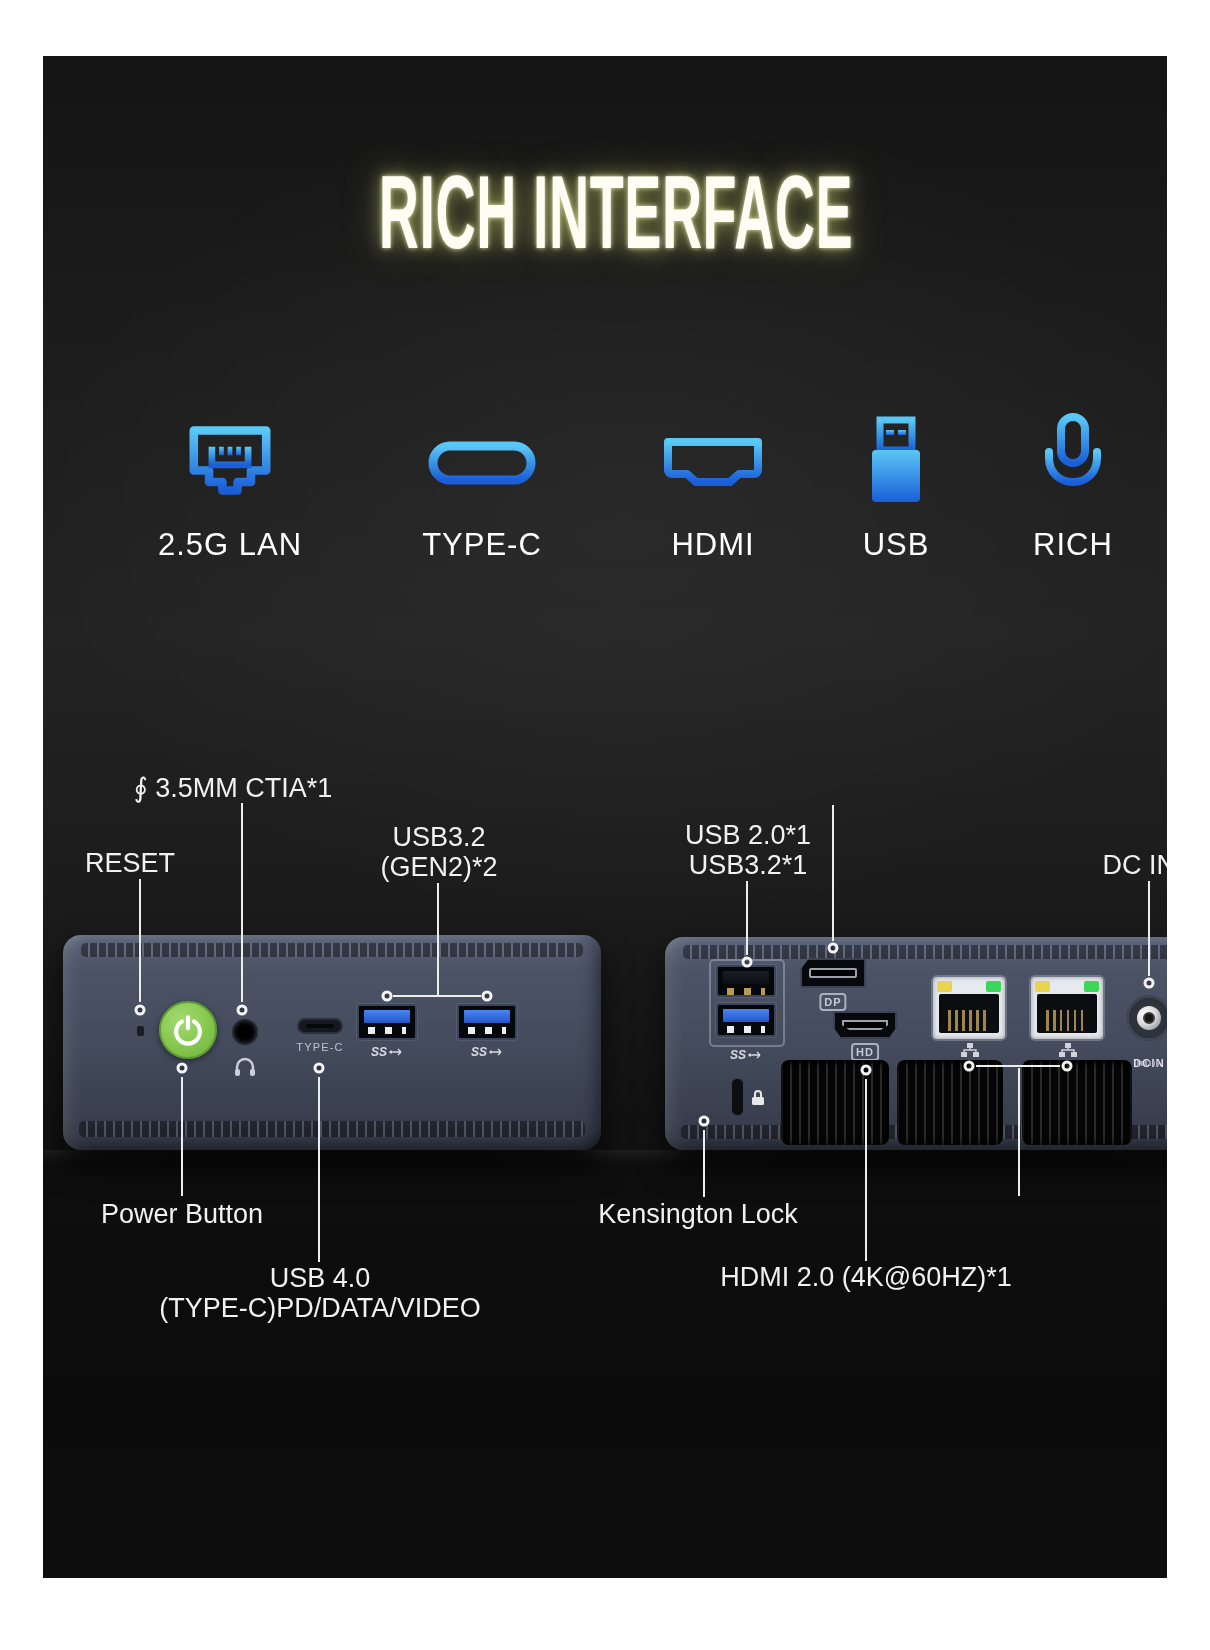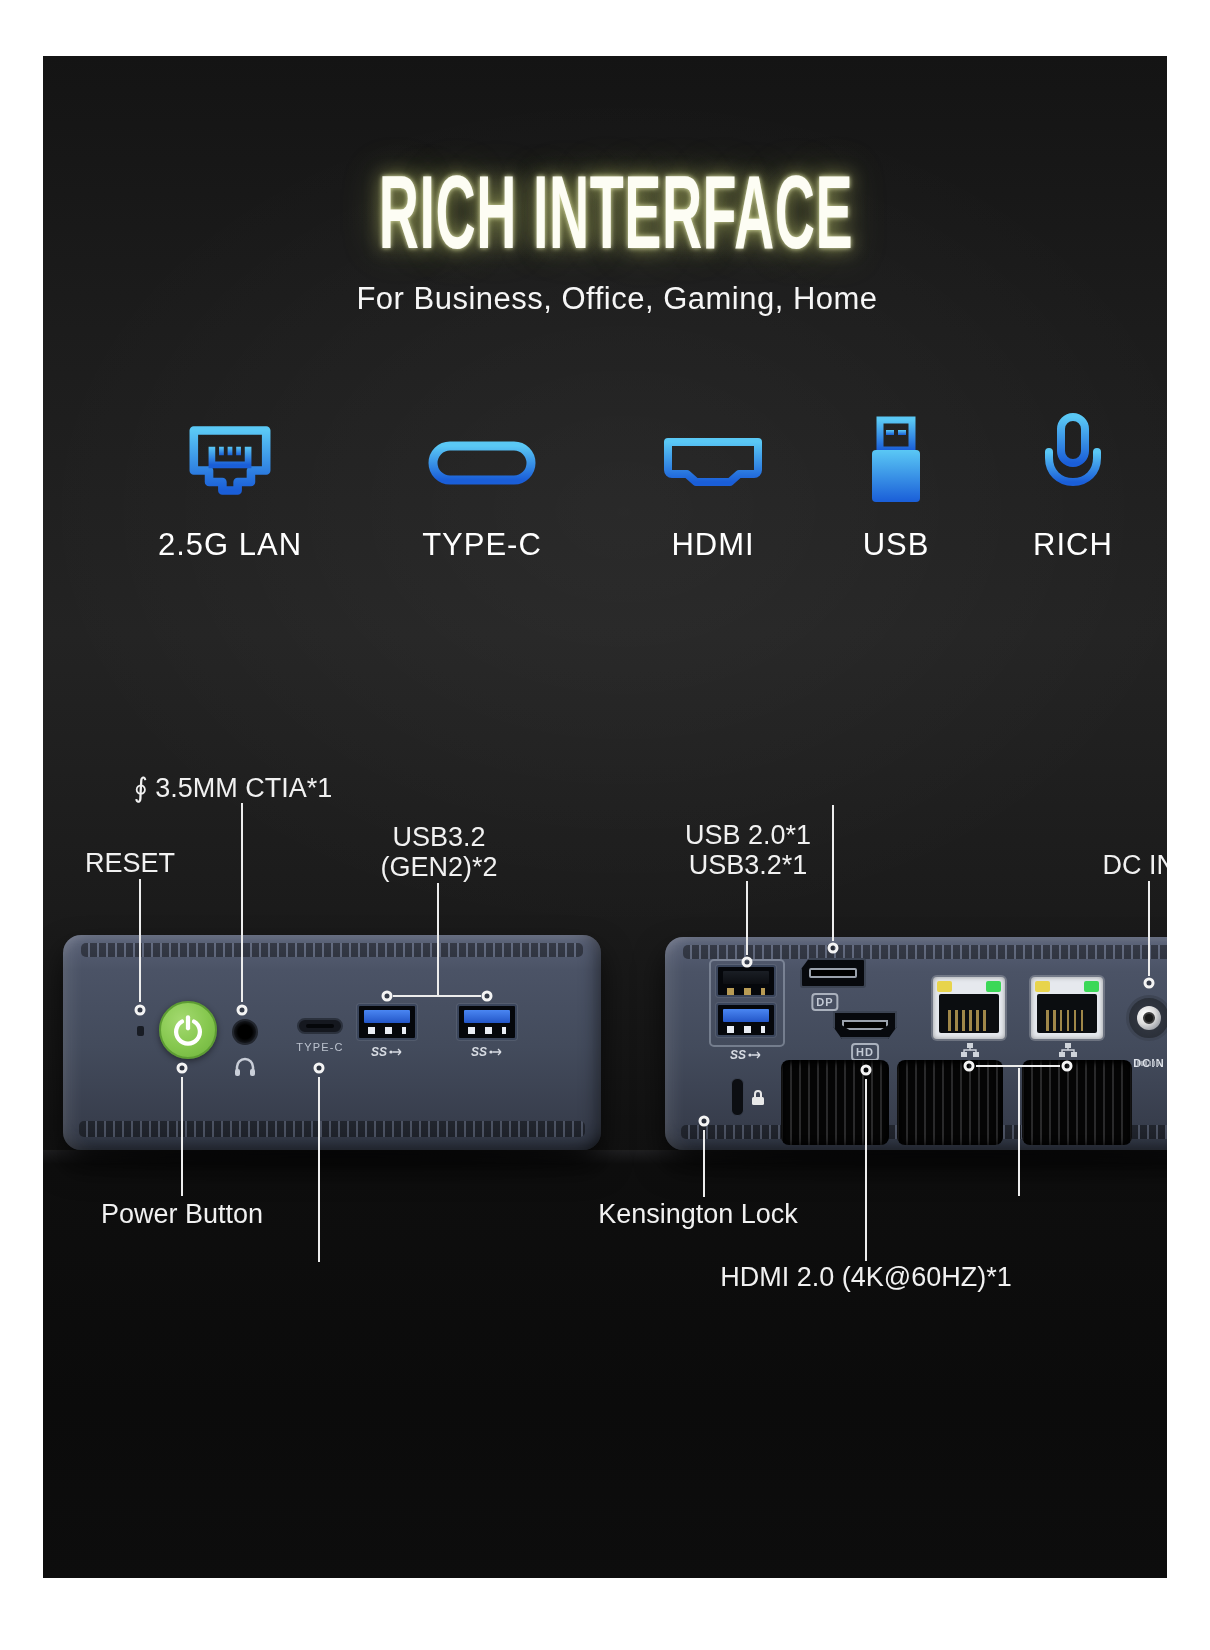--- a/index.html
+++ b/index.html
@@ -109,21 +109,20 @@
         <stop offset="1" stop-color="#1a5ed8"></stop>
     </linearGradient>
   </defs>
 </svg>
 
 <div class="canvas">
   <div class="panel"></div>
   <div class="floor"></div>
 
   <div class="title">RICH INTERFACE</div>
-  <div class="subtitle">For Business, Office, Gaming, Home</div>
 
   <svg class="iface-ico" style="left:137px;top:421px" width="100" height="80" viewBox="0 0 100 84">
     <path d="M12 10 H88 V52 H72 V64 H58 V73 H42 V64 H28 V52 H12 Z" fill="none" stroke="url(#blueGrad)" stroke-width="9" stroke-linejoin="round"></path>
     <path d="M31 27 V46 H69 V27" fill="none" stroke="url(#blueGrad)" stroke-width="7"></path>
     <path d="M41 27 v9 M50 27 v9 M59 27 v9" fill="none" stroke="url(#blueGrad)" stroke-width="5"></path>
   </svg>
   <div class="iface-label" style="left:187px">2.5G LAN</div>
 
   <svg class="iface-ico" style="left:384px;top:440px" width="110" height="46" viewBox="0 0 110 46">
     <rect x="6" y="6" width="98" height="34" rx="17" fill="none" stroke="url(#blueGrad)" stroke-width="9"></rect>
@@ -213,21 +212,21 @@
     </div>
     <div class="ssmark" style="left:81px;top:111px">
       <span>SS</span>
       <svg width="14" height="10" viewBox="0 0 14 10">
         <circle cx="2" cy="5" r="1.6" fill="#d8dce3"></circle>
         <path d="M3.5 5 H12 M12 5 L9 2 M12 5 L9 8" stroke="#d8dce3" stroke-width="1.3" fill="none"></path>
       </svg>
     </div>
 
     <div class="dp-port" style="left:135px;top:21px;width:66px;height:30px"></div>
-    <div class="badge" style="left:160px;top:56px">DP</div>
+    <div class="badge" style="left:168px;top:56px">DP</div>
     <div class="hdmi-port" style="left:168px;top:74px;width:64px;height:28px"></div>
     <div class="badge" style="left:200px;top:106px">HD</div>
 
     <div class="rj45" style="left:268px;top:40px;width:72px;height:62px">
       <div class="led" style="left:4px;background:#e8d44c"></div>
       <div class="led" style="right:4px;background:#3bd857"></div>
       <div class="cavity"></div>
     </div>
     <div class="rj45" style="left:366px;top:40px;width:72px;height:62px">
       <div class="led" style="left:4px;background:#e8d44c"></div>
@@ -281,20 +280,24 @@
   <div class="hl" style="left:350px;top:995px;width:88px"></div>
   <div class="ring" style="left:344px;top:996px"></div>
   <div class="ring" style="left:444px;top:996px"></div>
 
   <div class="ring" style="left:139px;top:1068px"></div>
   <div class="vl" style="left:138px;top:1077px;height:119px"></div>
   <div class="co" style="left:139px;top:1199px">Power Button</div>
 
   <div class="ring" style="left:276px;top:1068px"></div>
   <div class="vl" style="left:275px;top:1077px;height:185px"></div>
+  <div class="co" style="left:277px;top:1263px">
+    <div>USB 4.0</div>
+    <div>(TYPE-C)PD/DATA/VIDEO</div>
+  </div>
 
   <div class="co" style="left:705px;top:820px">
     <div>USB 2.0*1</div>
     <div>USB3.2*1</div>
   </div>
   <div class="vl" style="left:703px;top:881px;height:74px"></div>
   <div class="ring" style="left:704px;top:962px"></div>
 
   <div class="vl" style="left:789px;top:805px;height:136px"></div>
   <div class="ring" style="left:790px;top:948px"></div>

